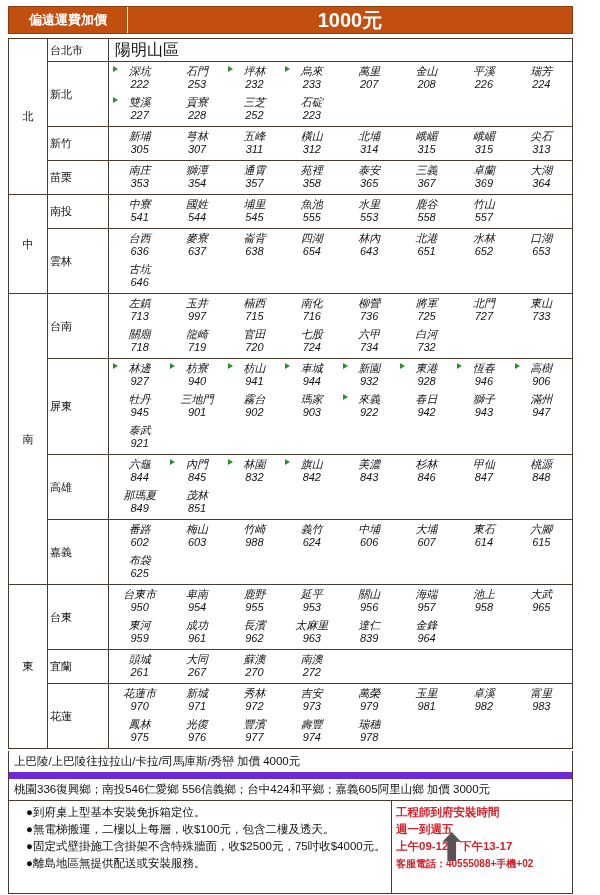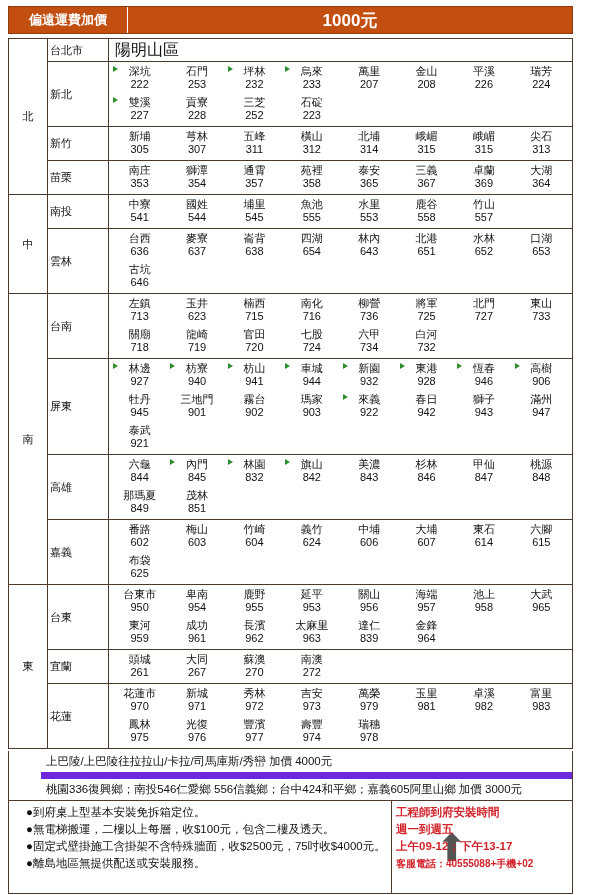--- a/index.html
+++ b/index.html
@@ -18,41 +18,41 @@
     border:1px solid #8a3b10;
   }
   .header-left{
     width:118px;background:#c24e10;color:#fff;
     display:flex;align-items:center;justify-content:center;
     font-size:13px;font-weight:bold;letter-spacing:0px;
   }
   .header-right{
     flex:1;background:#c24e10;color:#fff;
     display:flex;align-items:center;justify-content:center;
-    font-size:17px;font-weight:bold;
+    font-size:20px;font-weight:bold;
     border-left:1px solid #fff;
   }
 
   
   table.grid{border-collapse:collapse;width:100%;table-layout:fixed;}
   table.grid td{
     border:1px solid #4b3a2c;
     font-size:11px;
     vertical-align:middle;
     padding:1px 2px;
   }
   td.region{
     width:34px;text-align:center;font-size:13px;font-weight:normal;
   }
   td.city{
     width:56px;font-size:12px;
   }
   td.cells{padding:0;}
 
-  .cellwrap{display:flex;flex-wrap:wrap;}
+  .cellwrap{display:flex;flex-wrap:wrap;font-style:italic;}
   .cell{
     width:12.5%;
     box-sizing:border-box;
     text-align:center;
     font-size:11px;
     line-height:13px;
     padding:2px 0 3px 0;
     position:relative;
   }
   .cell .nm{display:block;}
@@ -64,21 +64,21 @@
     border-left:5px solid #2f8f2f;
     border-top:3px solid transparent;
     border-bottom:3px solid transparent;
   }
   .single-line{
     display:flex;align-items:center;justify-content:flex-start;
     font-size:16px;padding-left:4px;height:20px;
   }
 
   
-  .notes{margin-top:2px;border:1px solid #4b3a2c;border-top:none;padding-left:32px;}
+  .notes{margin-top:2px;border:1px solid #4b3a2c;border-top:none;}
   .note-row{
     border-top:7px solid #6d28d9;
     font-size:11.5px;
     padding:3px 5px;
     line-height:15px;
   }
   .note-row.first{border-top:none;}
 
   .bottom{
     display:flex;
@@ -341,21 +341,21 @@
         <td class="region" rowspan="4">南</td>
         <td class="city">台南</td>
         <td class="cells">
           <div class="cellwrap">
               <div class="cell">
                 <span class="nm">左鎮</span>
                 <span class="no">713</span>
               </div>
               <div class="cell">
                 <span class="nm">玉井</span>
-                <span class="no">623</span>
+                <span class="no">997</span>
               </div>
               <div class="cell">
                 <span class="nm">楠西</span>
                 <span class="no">715</span>
               </div>
               <div class="cell">
                 <span class="nm">南化</span>
                 <span class="no">716</span>
               </div>
               <div class="cell">
@@ -530,21 +530,21 @@
               <div class="cell">
                 <span class="nm">番路</span>
                 <span class="no">602</span>
               </div>
               <div class="cell">
                 <span class="nm">梅山</span>
                 <span class="no">603</span>
               </div>
               <div class="cell">
                 <span class="nm">竹崎</span>
-                <span class="no">604</span>
+                <span class="no">988</span>
               </div>
               <div class="cell">
                 <span class="nm">義竹</span>
                 <span class="no">624</span>
               </div>
               <div class="cell">
                 <span class="nm">中埔</span>
                 <span class="no">606</span>
               </div>
               <div class="cell">

